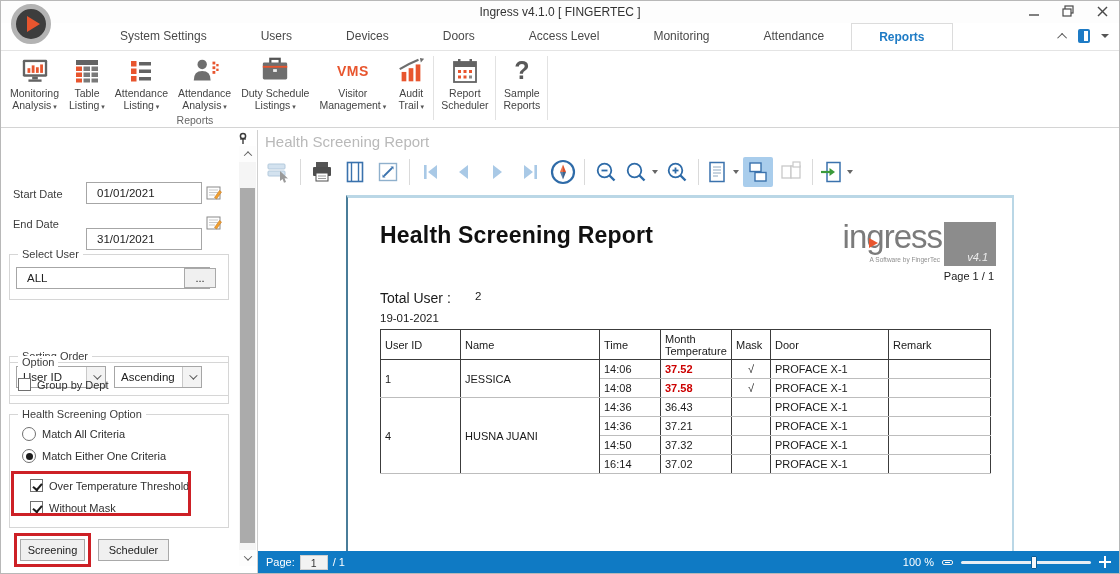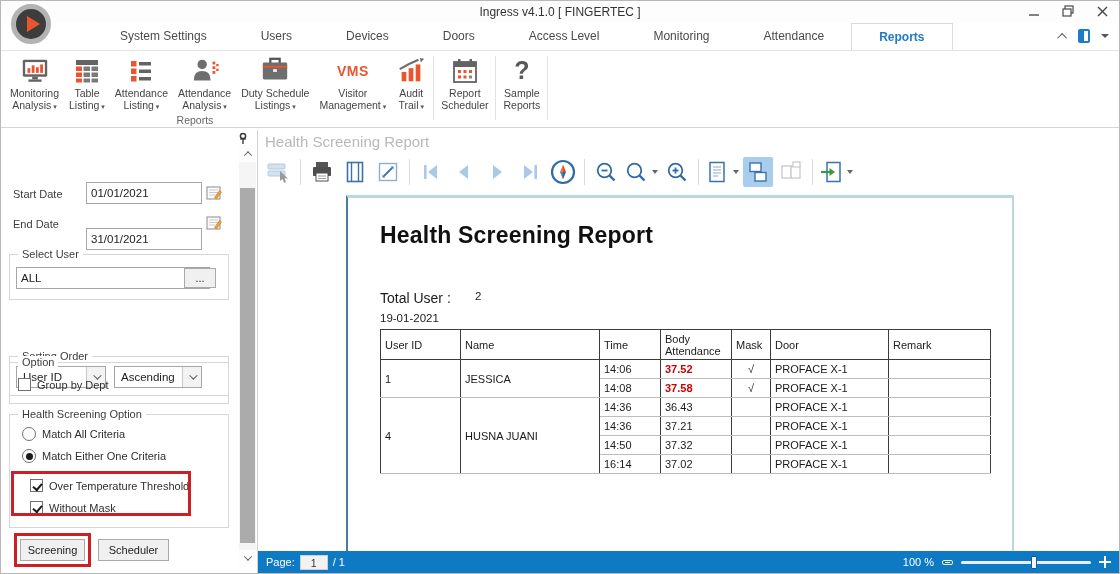--- a/index.html
+++ b/index.html
@@ -39,21 +39,21 @@
   .ribbon-group-label { position:absolute; bottom:1px; left:0; width:388px; text-align:center; font-size:10.5px; color:#666; }
 
   
   .main { position:absolute; top:129px; left:0; right:0; bottom:0; }
   .sidebar { position:absolute; left:0; top:0; width:257px; height:100%; background:#fff; border-right:1px solid #d0d0d0; }
   .pin-ic { position:absolute; left:236px; top:1px; }
 
   .combo { position:relative; border:1px solid #a6a6a6; height:22px; background:#fff; font-size:11.5px; display:flex; align-items:center; padding-left:6px; color:#222; cursor:pointer; }
   .combo .dd { position:absolute; right:0; top:0; bottom:0; width:19px; background:#f3f3f3; border-left:1px solid #c9c9c9; display:flex; align-items:center; justify-content:center; }
   .chev-dn { width:6px; height:6px; border-right:1.5px solid #555; border-bottom:1.5px solid #555; transform:rotate(45deg) translateY(-2px); }
-  .txt { border:1px solid #a6a6a6; height:22px; font-size:11.5px; padding-left:4px; display:flex; align-items:center; background:#fff; color:#222; }
+  .txt { border:1px solid #a6a6a6; height:22px; font-size:11.5px; padding-left:10px; display:flex; align-items:center; background:#fff; color:#222; }
   .flabel { position:absolute; font-size:11px; color:#3c3c3c; }
   .gbox { position:absolute; border:1px solid #d6d6d6; }
   .gbox .gtitle { position:absolute; top:-7px; left:8px; background:#fff; padding:0 4px; font-size:11px; color:#3c3c3c; }
   .cb { width:13px; height:13px; border:1px solid #707070; background:#fff; position:relative; flex:none; }
   .cb.checked::after { content:""; position:absolute; left:2px; top:2.5px; width:7px; height:4px; border-left:2px solid #1c1c1c; border-bottom:2px solid #1c1c1c; transform:rotate(-50deg); }
   .rd { width:14px; height:14px; border:1px solid #707070; border-radius:50%; background:#fff; flex:none; }
   .rd.selected::after { content:""; display:block; width:7px; height:7px; margin:2.5px; border-radius:50%; background:#1c1c1c; }
   .opt-row { position:absolute; display:flex; align-items:center; gap:6px; font-size:11px; color:#2f2f2f; cursor:pointer; }
   .btn { position:absolute; height:22px; background:#f0f0f0; border:1px solid #a9a9a9; font-size:11px; color:#222; display:flex; align-items:center; justify-content:center; cursor:pointer; }
   .hl-box { position:absolute; border:3px solid #cd2026; pointer-events:none; }
@@ -531,41 +531,50 @@
               <path d="M10.5 8 L16 12 L10.5 16 Z" fill="#3b9a3b"></path>
             </svg>
         </div>
         <div class="tb-caret"></div>
       </div>
 
       <div class="doc-area">
         <div class="page">
           <div class="rep-title">Health Screening Report</div>
 
+          <div class="logo-block">
+            <span class="logo-text">ingress</span>
+            <span class="logo-play"></span>
+            <div class="logo-sq">
+              <span class="logo-ver">v4.1</span>
+            </div>
+            <div class="logo-tagline">A Software by FingerTec</div>
+            <div class="logo-page">Page 1 / 1</div>
+          </div>
 
           <div class="rep-total-label">Total User :</div>
           <div class="rep-total-value">2</div>
           <div class="rep-date">19-01-2021</div>
 
           <table class="rep-table">
             <colgroup>
               <col style="width:80px">
                 <col style="width:139px">
                 <col style="width:61px">
                 <col style="width:71px">
                 <col style="width:39px">
                 <col style="width:118px">
                 <col style="width:102px">
             </colgroup>
             <thead>
                 <tr id="rep-head">
                   <th>User ID</th>
                   <th>Name</th>
                   <th>Time</th>
-                  <th>Body Attendance</th>
+                  <th>Month Temperature</th>
                   <th>Mask</th>
                   <th>Door</th>
                   <th>Remark</th>
                 </tr>
               </thead>
             <tbody id="rep-body">
                 <tr class="group-first">
                   <td class="c-uid" rowspan="2">1</td>
                   <td class="c-name" rowspan="2">JESSICA</td>
                   <td class="c-time">14:06</td>

